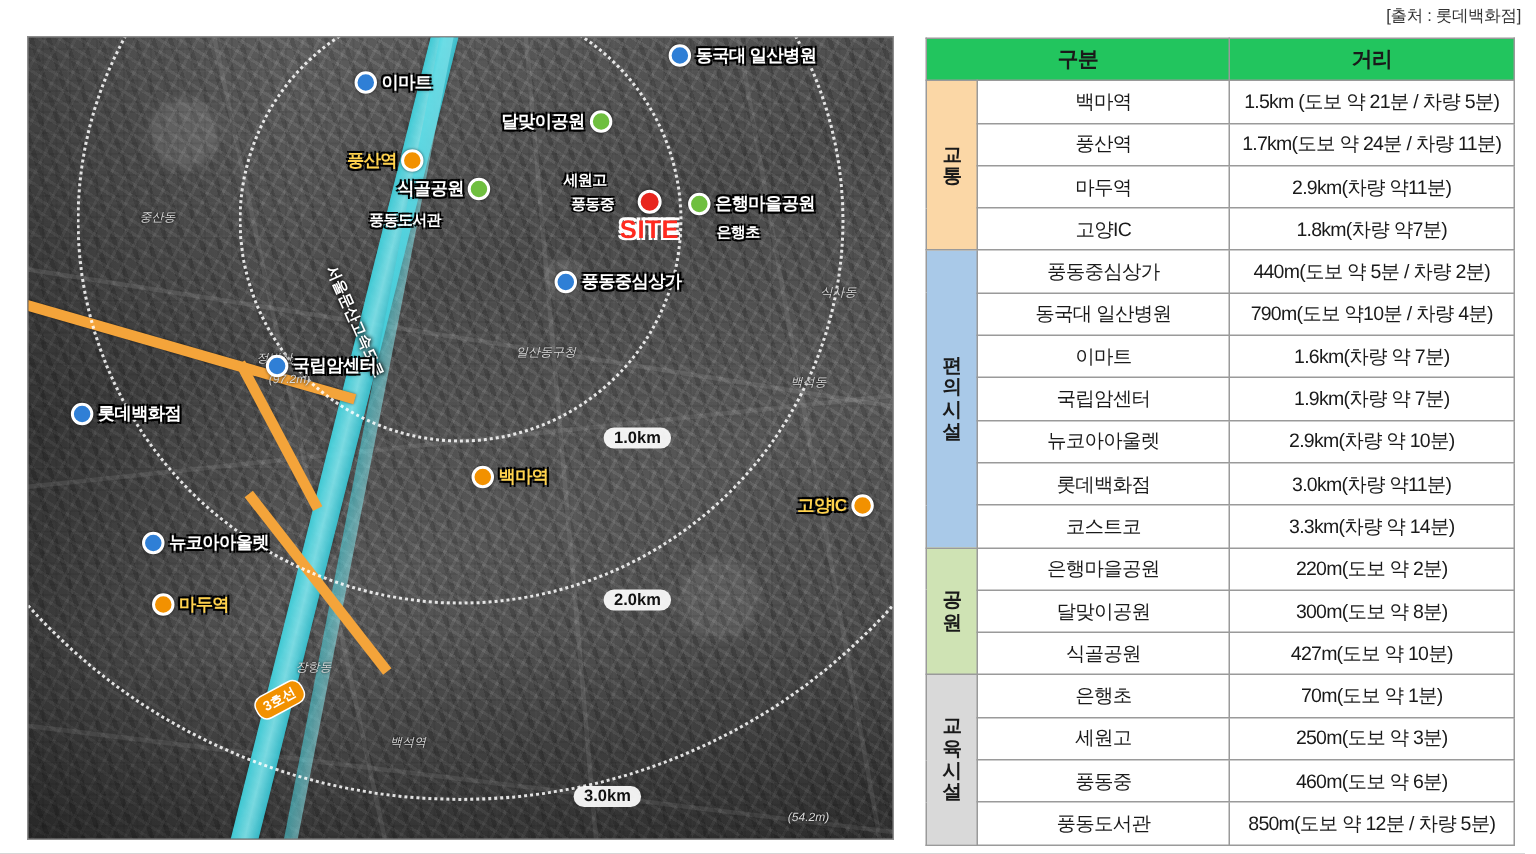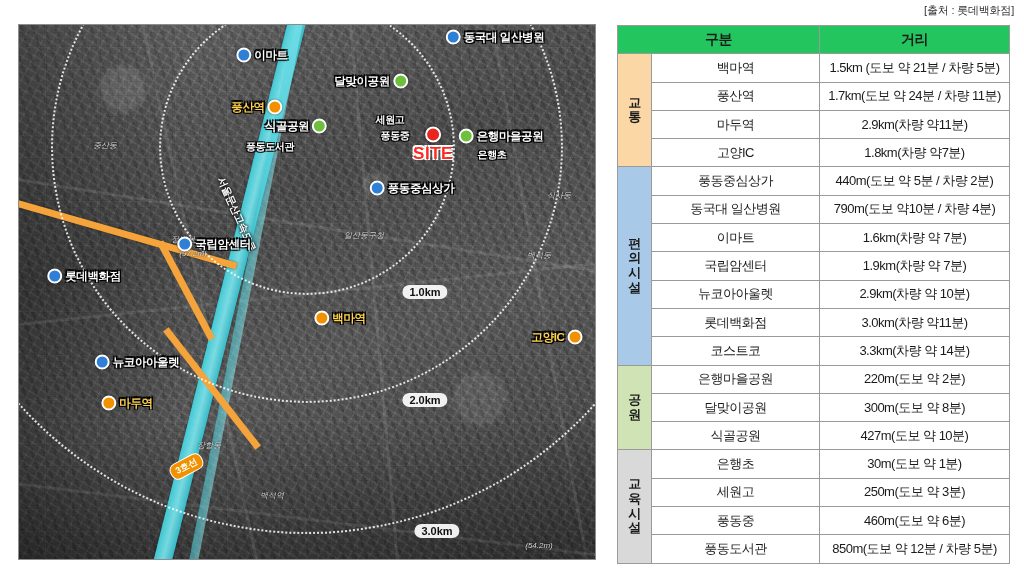--- a/index.html
+++ b/index.html
@@ -316,21 +316,21 @@
   <div class="highway2"></div>
   <div class="highway3"></div>
   <div class="road-badge" style="left:150px; top:433px;">3호선</div>
 
   <div class="ring" style="width:292px;height:292px;"></div>
   <div class="ring" style="width:508px;height:508px;"></div>
   <div class="ring" style="width:770px;height:770px;"></div>
 
   <div class="ring-label" style="left:406px; top:267px;">1.0km</div>
   <div class="ring-label" style="left:406px; top:375px;">2.0km</div>
-  <div class="ring-label" style="left:418px; top:506px;">3.0km</div>
+  <div class="ring-label" style="left:386px; top:506px;">3.0km</div>
 
   <div class="map-note" style="left:150px; top:228px;margin-left:24px;">(97.2m)</div>
   <div class="map-note" style="left:330px; top:210px;margin-left:15px;">일산동구청</div>
   <div class="map-note" style="left:152px; top:214px;padding-left:24px;">정발산</div>
   <div class="map-note" style="left:520px; top:230px;">백석동</div>
   <div class="map-note" style="left:500px; top:170px;margin-left:40px;">식사동</div>
   <div class="map-note" style="left:86px; top:120px;">중산동</div>
   <div class="map-note" style="left:190px; top:420px;text-align:center;">장항동</div>
   <div class="map-note" style="left:253px; top:470px;">백석역</div>
   <div class="map-note" style="left:520px; top:520px;">(54.2m)</div>
@@ -479,21 +479,21 @@
         <td class="dist">300m(도보 약 8분)</td>
       </tr>
       <tr>
         <td class="name">식골공원</td>
         <td class="dist">427m(도보 약 10분)</td>
       </tr>
 
       <tr>
         <td class="cat edu" rowspan="4">교<br>육<br>시<br>설</td>
         <td class="name">은행초</td>
-        <td class="dist">30m(도보 약 1분)</td>
+        <td class="dist">70m(도보 약 1분)</td>
       </tr>
       <tr>
         <td class="name">세원고</td>
         <td class="dist">250m(도보 약 3분)</td>
       </tr>
       <tr>
         <td class="name">풍동중</td>
         <td class="dist">460m(도보 약 6분)</td>
       </tr>
       <tr>

